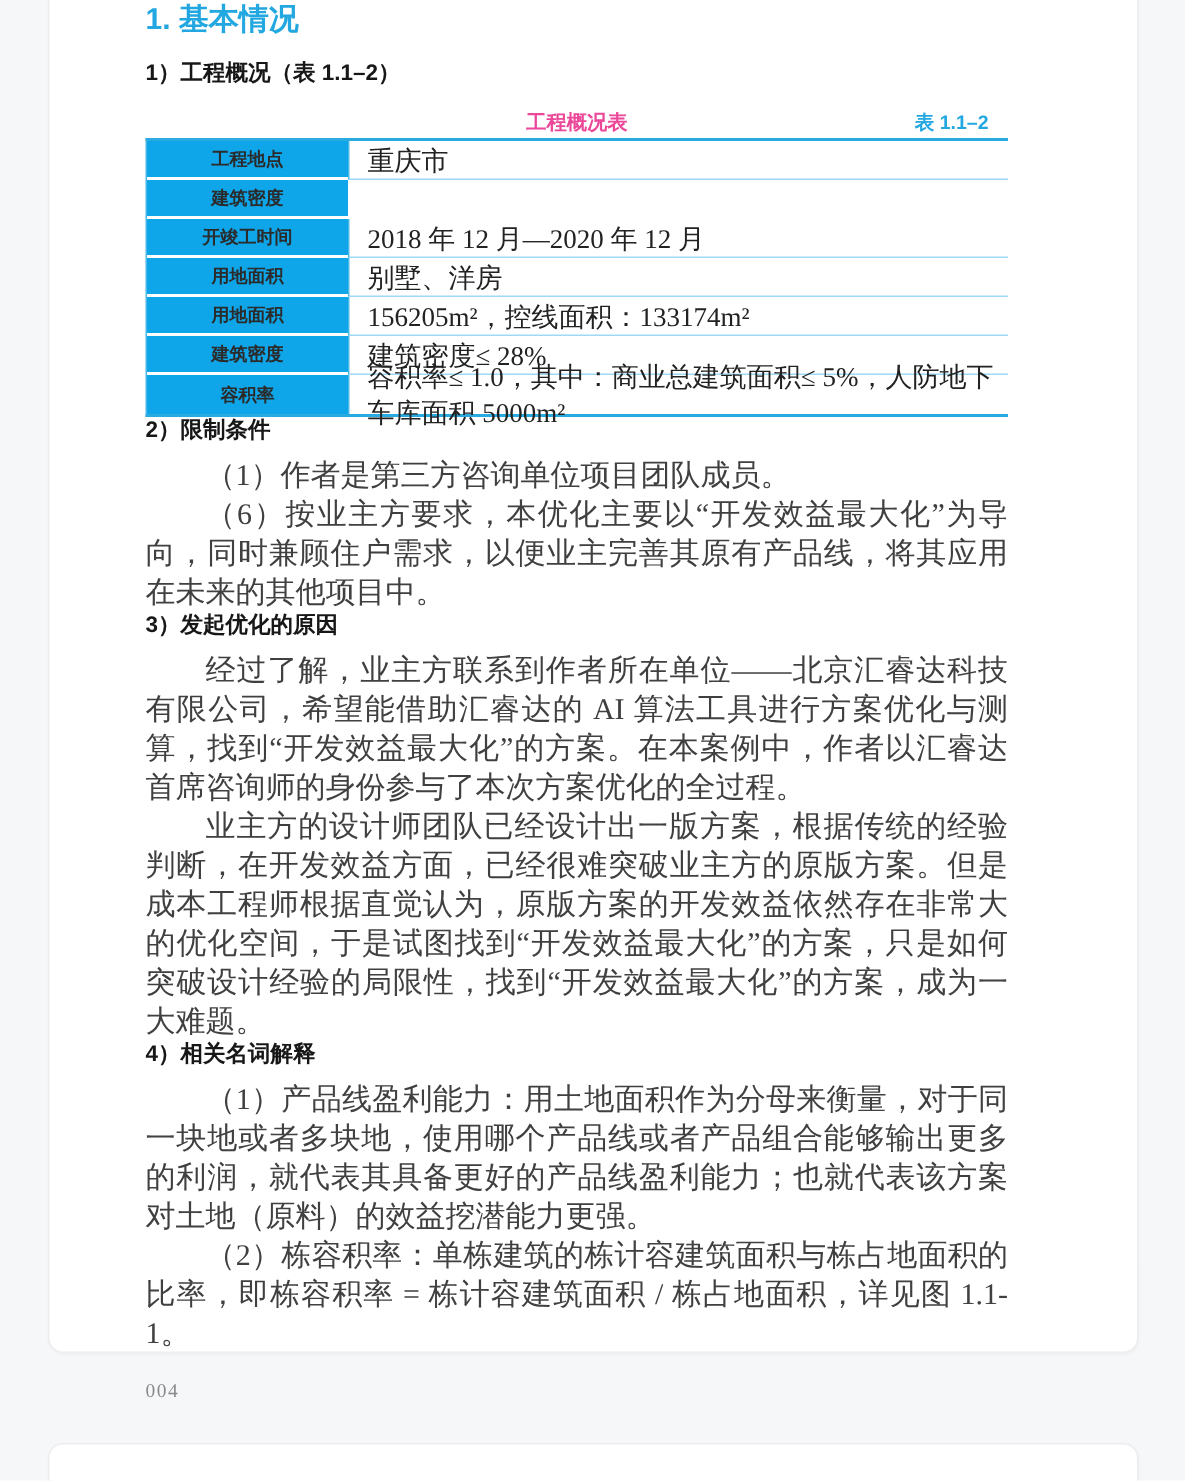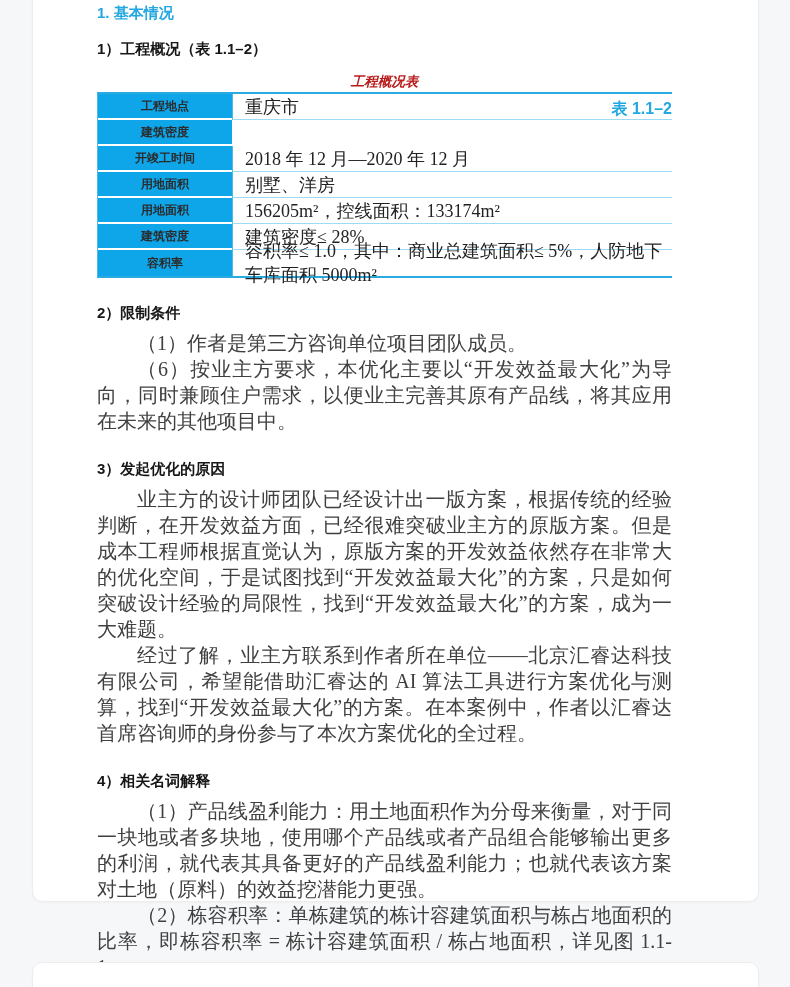--- a/index.html
+++ b/index.html
@@ -21,57 +21,54 @@
     box-shadow:0 1px 2px rgba(0,0,0,0.03);
   }
   .card.main { top:-30px; height:932px; }
   .card.next { top:962px; height:60px; }
 
   .content { padding:32px 86px 0 64px; }
 
   .doc-title {
     font-family:"Liberation Sans", sans-serif;
     font-weight:bold;
-    font-size:15px;
+    font-size:20px;
     line-height:20px;
     color:#23a7e0;
   }
   .sec-heading {
     font-family:"Liberation Sans", sans-serif;
     font-weight:bold;
     font-size:15px;
     line-height:18px;
     color:#171717;
-    margin-top:26px;
   }
   .sec-heading.first { margin-top:17px; }
 
   .tbl-caption-row {
     position:relative;
     margin-top:15px;
     height:17px;
   }
   .tbl-caption {
     text-align:center;
     font-family:"Liberation Sans", sans-serif;
     font-weight:bold;
     font-size:13.5px;
     line-height:17px;
-    color:#b91c1c;
-    font-style:italic;
+    color:#ec4899;
   }
   .tbl-ref {
     position:absolute;
-    right:0; top:0;
+    right:13px; top:0;
     font-family:"Liberation Sans", sans-serif;
     font-weight:bold;
-    font-size:16px;
+    font-size:13px;
     line-height:17px;
     color:#23a7e0;
-    margin-top:27px;
   }
 
   .info-table {
     margin-top:2px;
     border-top:2px solid #29abe2;
     border-bottom:2px solid #29abe2;
     border-left:1px solid #4db9e9;
   }
   .trow { display:flex; height:26px; }
   .trow .k {
@@ -160,22 +157,22 @@
         <div class="k">容积率</div>
         <div class="v">容积率≤ 1.0，其中：商业总建筑面积≤ 5%，人防地下车库面积 5000m²</div>
       </div>
     </div>
 
     <div class="sec-heading">2）限制条件</div>
     <p class="body-p">（1）作者是第三方咨询单位项目团队成员。</p>
     <p class="body-p">（6）按业主方要求，本优化主要以“开发效益最大化”为导向，同时兼顾住户需求，以便业主完善其原有产品线，将其应用在未来的其他项目中。</p>
 
     <div class="sec-heading">3）发起优化的原因</div>
+    <p class="body-p">经过了解，业主方联系到作者所在单位——北京汇睿达科技有限公司，希望能借助汇睿达的 AI 算法工具进行方案优化与测算，找到“开发效益最大化”的方案。在本案例中，作者以汇睿达首席咨询师的身份参与了本次方案优化的全过程。</p>
     <p class="body-p">业主方的设计师团队已经设计出一版方案，根据传统的经验判断，在开发效益方面，已经很难突破业主方的原版方案。但是成本工程师根据直觉认为，原版方案的开发效益依然存在非常大的优化空间，于是试图找到“开发效益最大化”的方案，只是如何突破设计经验的局限性，找到“开发效益最大化”的方案，成为一大难题。</p>
-    <p class="body-p">经过了解，业主方联系到作者所在单位——北京汇睿达科技有限公司，希望能借助汇睿达的 AI 算法工具进行方案优化与测算，找到“开发效益最大化”的方案。在本案例中，作者以汇睿达首席咨询师的身份参与了本次方案优化的全过程。</p>
 
     <div class="sec-heading">4）相关名词解释</div>
     <p class="body-p">（1）产品线盈利能力：用土地面积作为分母来衡量，对于同一块地或者多块地，使用哪个产品线或者产品组合能够输出更多的利润，就代表其具备更好的产品线盈利能力；也就代表该方案对土地（原料）的效益挖潜能力更强。</p>
     <p class="body-p">（2）栋容积率：单栋建筑的栋计容建筑面积与栋占地面积的比率，即栋容积率 = 栋计容建筑面积 / 栋占地面积，详见图 1.1-1。</p>
 
     <div class="page-number">004</div>
 
   </div>
 </div>
 

